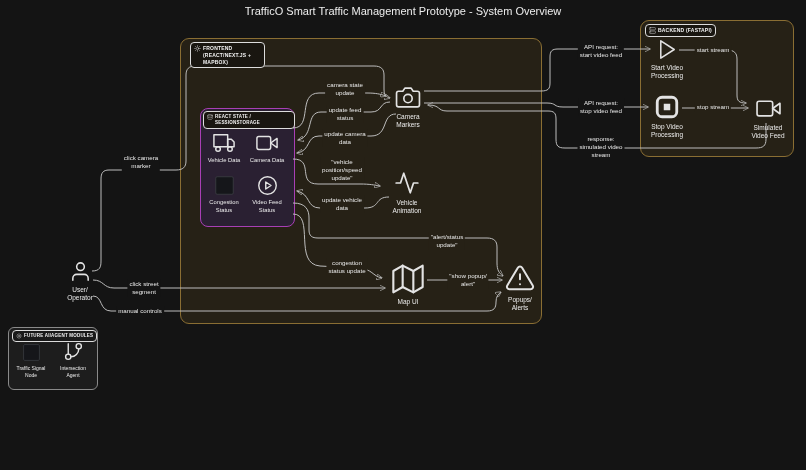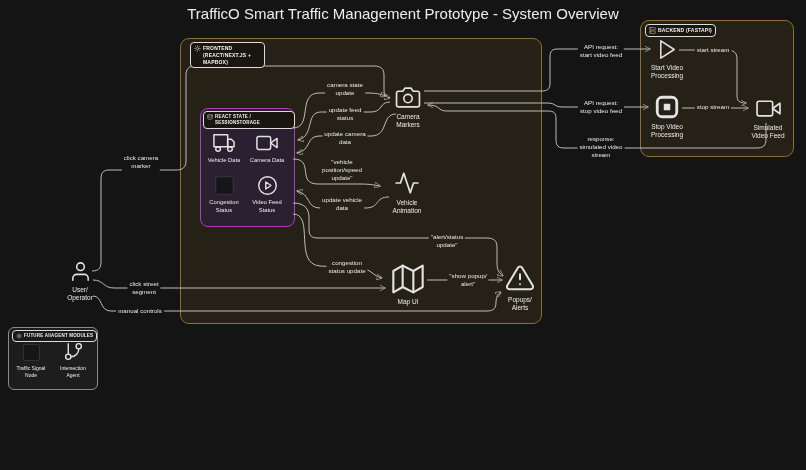--- a/index.html
+++ b/index.html
@@ -1,18 +1,18 @@
 <!DOCTYPE html>
 <html><head>
 <meta charset="utf-8">
 <style>
   html,body{margin:0;padding:0;background:#141414;}
   #canvas{position:relative;width:806px;height:470px;background:#141414;overflow:hidden;
     font-family:"Liberation Sans",sans-serif;color:#e9e9e9;}
-  .title{position:absolute;left:0;right:0;top:5px;text-align:center;font-size:15px;color:#ededed;z-index:4;}
+  .title{position:absolute;left:0;right:0;top:5px;text-align:center;font-size:11px;color:#ededed;z-index:4;}
   .box{position:absolute;z-index:1;border-radius:9px;}
   .box.panel{background:#262116;border:1px solid #8a6e33;}
   .box.purple{background:#2a2032;border:1.5px solid #a83fb5;border-radius:8px;}
   .box.gray{background:#1d1d1d;border:1px solid #8a8a8a;border-radius:6px;}
   svg.edges{position:absolute;left:0;top:0;z-index:2;}
   svg.edges path{fill:none;stroke:#bdbdbd;stroke-width:1;}
   .pill{position:absolute;z-index:3;display:inline-flex;align-items:flex-start;gap:2px;
     border:1px solid #dcdcdc;border-radius:4px;padding:2px 3px;background:#191610;color:#f2f2f2;
     font-weight:bold;font-size:5px;letter-spacing:.2px;line-height:1.35;}
   .pill.tiny{font-size:4.5px;}

